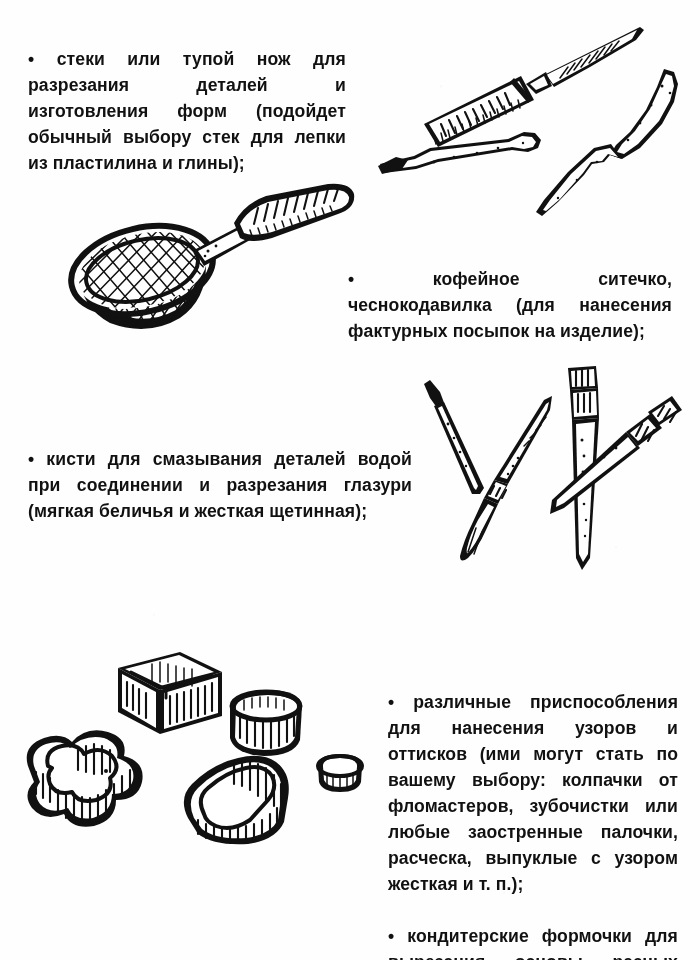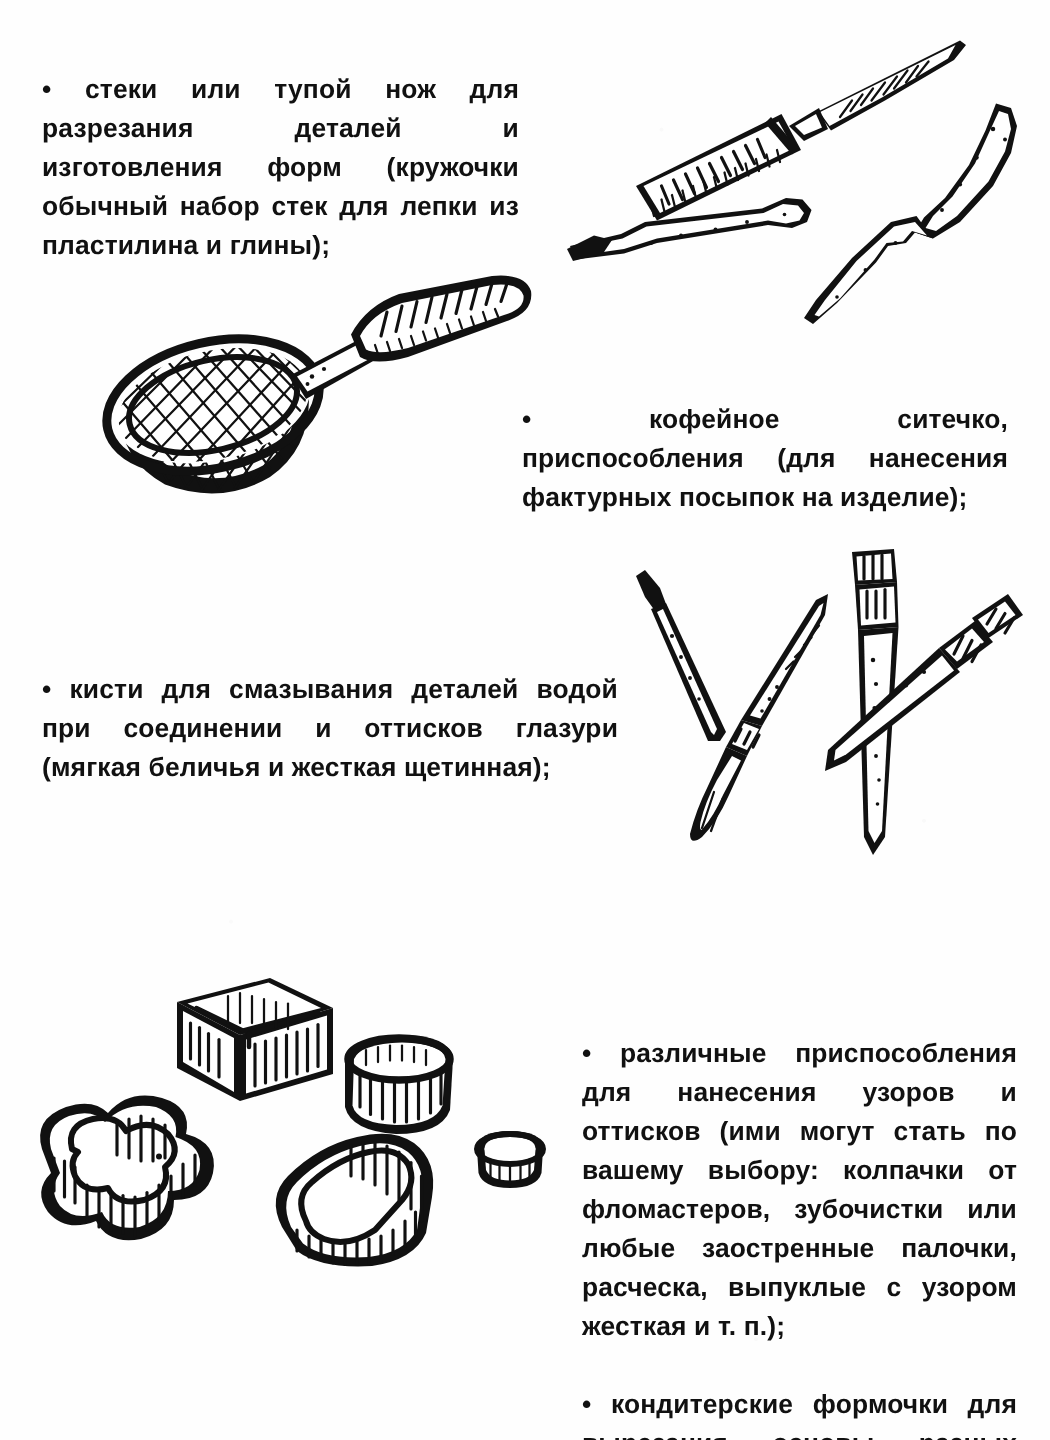--- a/index.html
+++ b/index.html
@@ -73,29 +73,29 @@
   .hatch-th { stroke: #111; stroke-width: 1.5; stroke-linecap: round; fill: none; }
   .speck    { fill: #111; }
   .white    { fill: #ffffff; }
 </style>
 </head>
 <body>
 
 <div id="page">
 
   <div class="textblock" id="block-knives">
-    <p class="para">• стеки или тупой нож для разрезания деталей и изготовления форм (кружочки обычный набор стек для лепки из пластилина и глины);</p>
+    <p class="para">• стеки или тупой нож для разрезания деталей и изготовления форм (подойдет обычный выбору стек для лепки из пластилина и глины);</p>
   </div>
 
   <div class="textblock" id="block-sieve">
-    <p class="para">• кофейное ситечко, приспособления (для нанесения фактурных посыпок на изделие);</p>
+    <p class="para">• кофейное ситечко, чеснокодавилка (для нанесения фактурных посыпок на изделие);</p>
   </div>
 
   <div class="textblock" id="block-brushes">
-    <p class="para">• кисти для смазывания деталей водой при соединении и оттисков глазури (мягкая беличья и жесткая щетинная);</p>
+    <p class="para">• кисти для смазывания деталей водой при соединении и разрезания глазури (мягкая беличья и жесткая щетинная);</p>
   </div>
 
   <div class="textblock" id="block-stamps">
     <p class="para">• различные приспособления для нанесения узоров и оттисков (ими могут стать по вашему выбору: колпачки от фломастеров, зубочистки или любые заостренные палочки, расческа, выпуклые с узором жесткая и т. п.);</p>
     <p class="para">• кондитерские формочки для вырезания основы разных видов (кружочки, сердечки, овалы, рыбки и т. п.).</p>
   </div>
 
   <div class="illus" id="illus-knives">
     <svg viewBox="0 0 322 206" xmlns="http://www.w3.org/2000/svg">
 

